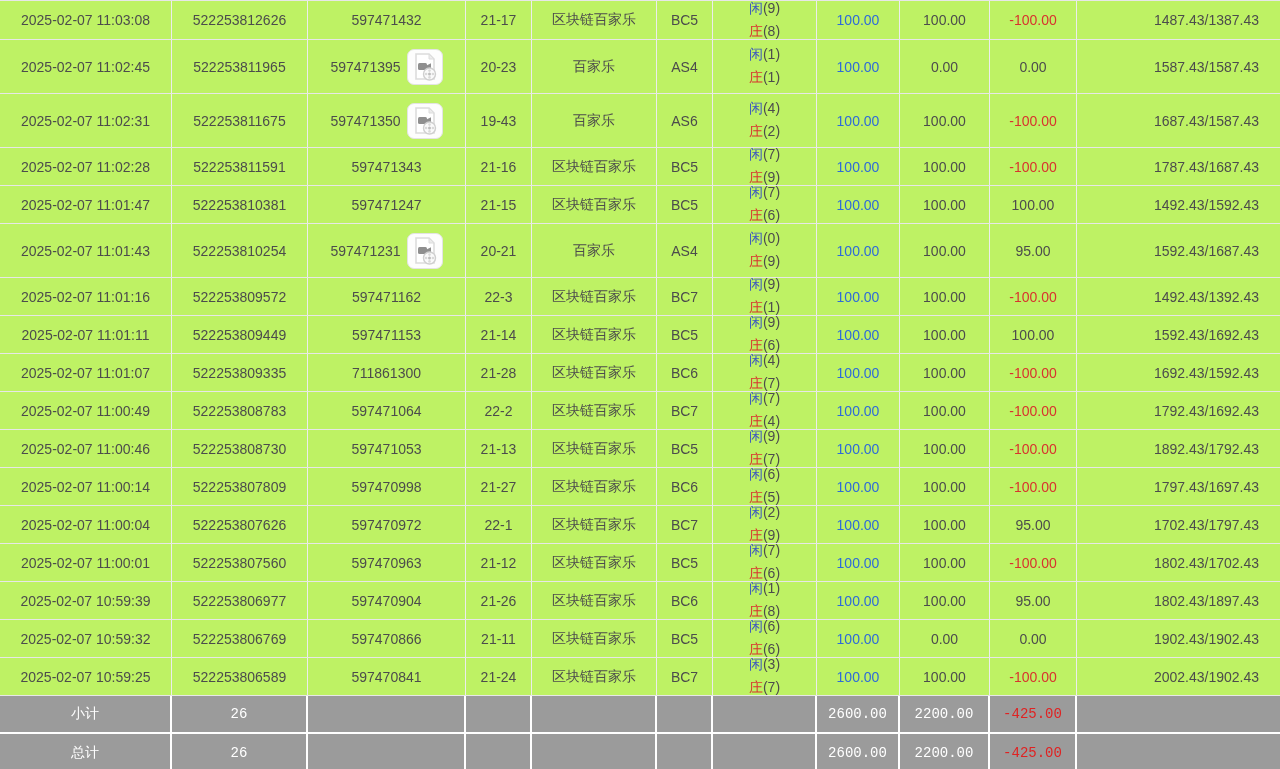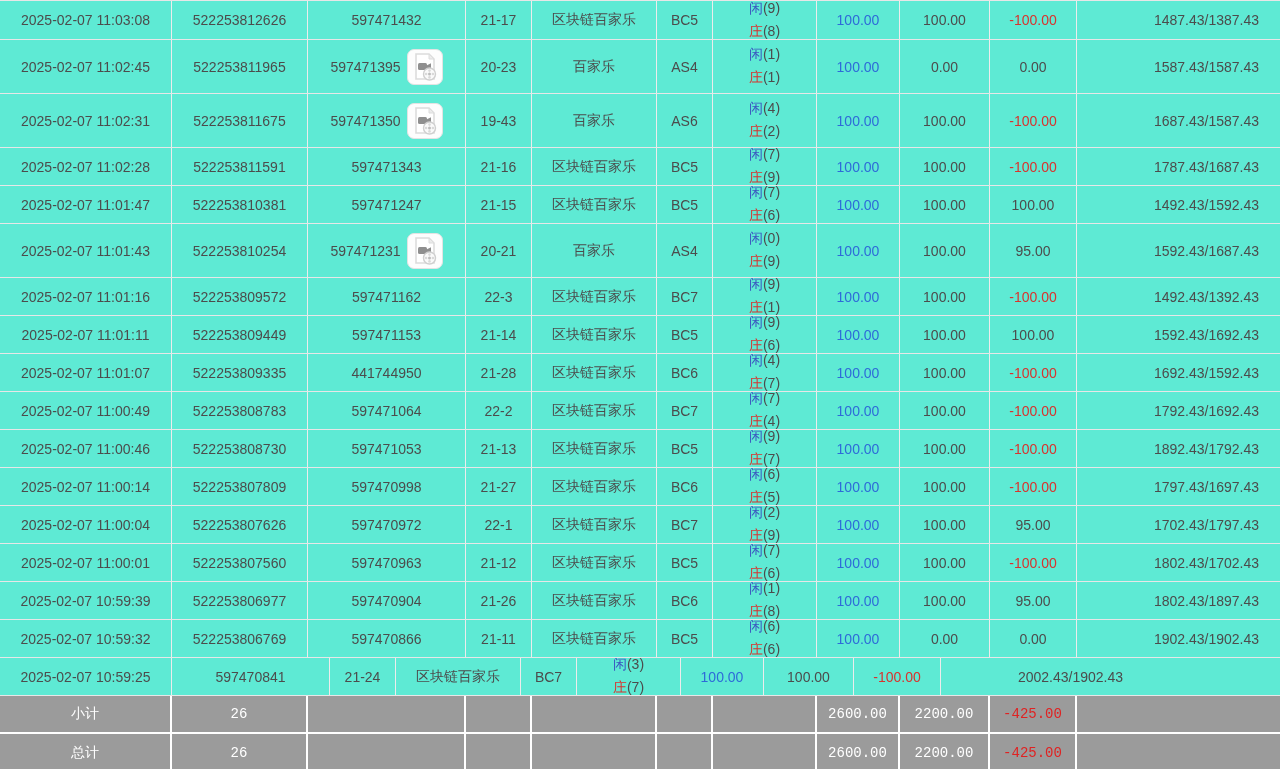--- a/index.html
+++ b/index.html
@@ -1,18 +1,18 @@
 <!DOCTYPE html>
 <html style="--accent_blue: #2e6bd8; --player_blue: #3b56c0; --banker_red: #d8332e; --loss_red: #d8332e; --summary_bg: #9b9b9b; --border: #e7e7e7; --text: #4c4c4c;"><head>
 <meta charset="utf-8">
 <style>
   html,body{margin:0;padding:0;background:#fff;}
   #page{width:1280px;height:769px;overflow:hidden;font-family:"Liberation Sans","DejaVu Sans",sans-serif;font-size:14px;color:var(--text,#4c4c4c);background:#fff;}
   #records-table{width:1280px;border-top:1px solid var(--border,#e7e7e7);}
-  .row{display:flex;width:1280px;height:38px;background:#5eead4;border-bottom:1px solid var(--border,#e7e7e7);box-sizing:border-box;}
+  .row{display:flex;width:1280px;height:38px;background:#bef264;border-bottom:1px solid var(--border,#e7e7e7);box-sizing:border-box;}
   .row.first{height:39px;}
   .row.video-row{height:54px;}
   .cell{display:flex;align-items:center;justify-content:center;box-sizing:border-box;border-right:1px solid #ececec;overflow:hidden;white-space:nowrap;}
   .cell:last-child{border-right:none;}
   .col-time{width:172px;}
   .col-order{width:136px;}
   .col-round{width:158px;gap:6px;}
   .col-tr{width:66px;}
   .col-game{width:125px;}
   .col-code{width:56px;}
@@ -221,21 +221,21 @@
         </div>
         <div class="cell col-bet bet-amount">100.00</div>
         <div class="cell col-valid">100.00</div>
         <div class="cell col-wl">100.00</div>
         <div class="cell col-balance">1592.43/1692.43</div>
       </div>
       <div class="row">
         <div class="cell col-time">2025-02-07 11:01:07</div>
         <div class="cell col-order">522253809335</div>
         <div class="cell col-round">
-          <span>441744950</span>
+          <span>711861300</span>
         </div>
         <div class="cell col-tr">21-28</div>
         <div class="cell col-game">区块链百家乐</div>
         <div class="cell col-code">BC6</div>
         <div class="cell col-result">
           <span><span class="lbl-player">闲</span><span>(4)</span></span>
           <span><span class="lbl-banker">庄</span><span>(7)</span></span>
         </div>
         <div class="cell col-bet bet-amount">100.00</div>
         <div class="cell col-valid">100.00</div>
@@ -363,20 +363,21 @@
           <span><span class="lbl-player">闲</span><span>(6)</span></span>
           <span><span class="lbl-banker">庄</span><span>(6)</span></span>
         </div>
         <div class="cell col-bet bet-amount">100.00</div>
         <div class="cell col-valid">0.00</div>
         <div class="cell col-wl">0.00</div>
         <div class="cell col-balance">1902.43/1902.43</div>
       </div>
       <div class="row">
         <div class="cell col-time">2025-02-07 10:59:25</div>
+        <div class="cell col-order">522253806589</div>
         <div class="cell col-round">
           <span>597470841</span>
         </div>
         <div class="cell col-tr">21-24</div>
         <div class="cell col-game">区块链百家乐</div>
         <div class="cell col-code">BC7</div>
         <div class="cell col-result">
           <span><span class="lbl-player">闲</span><span>(3)</span></span>
           <span><span class="lbl-banker">庄</span><span>(7)</span></span>
         </div>

